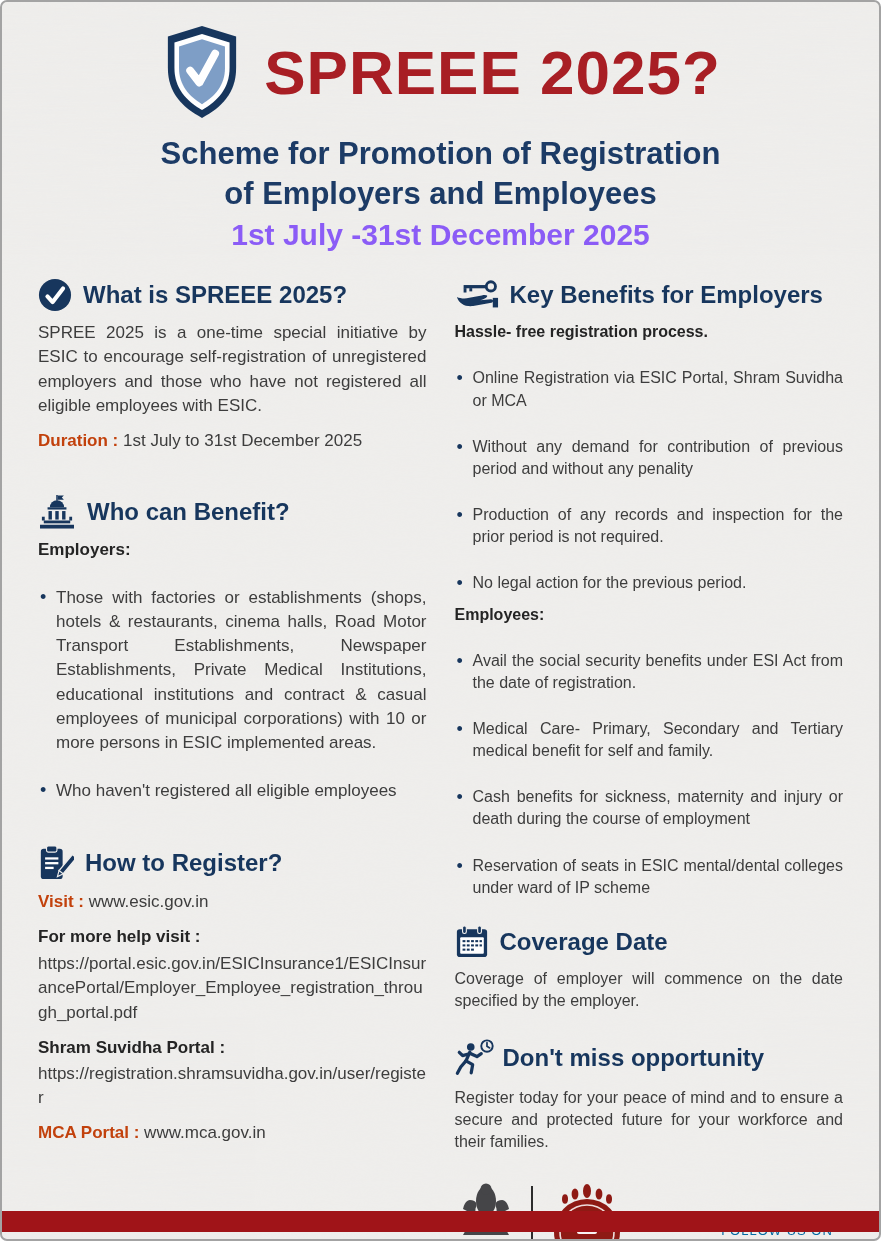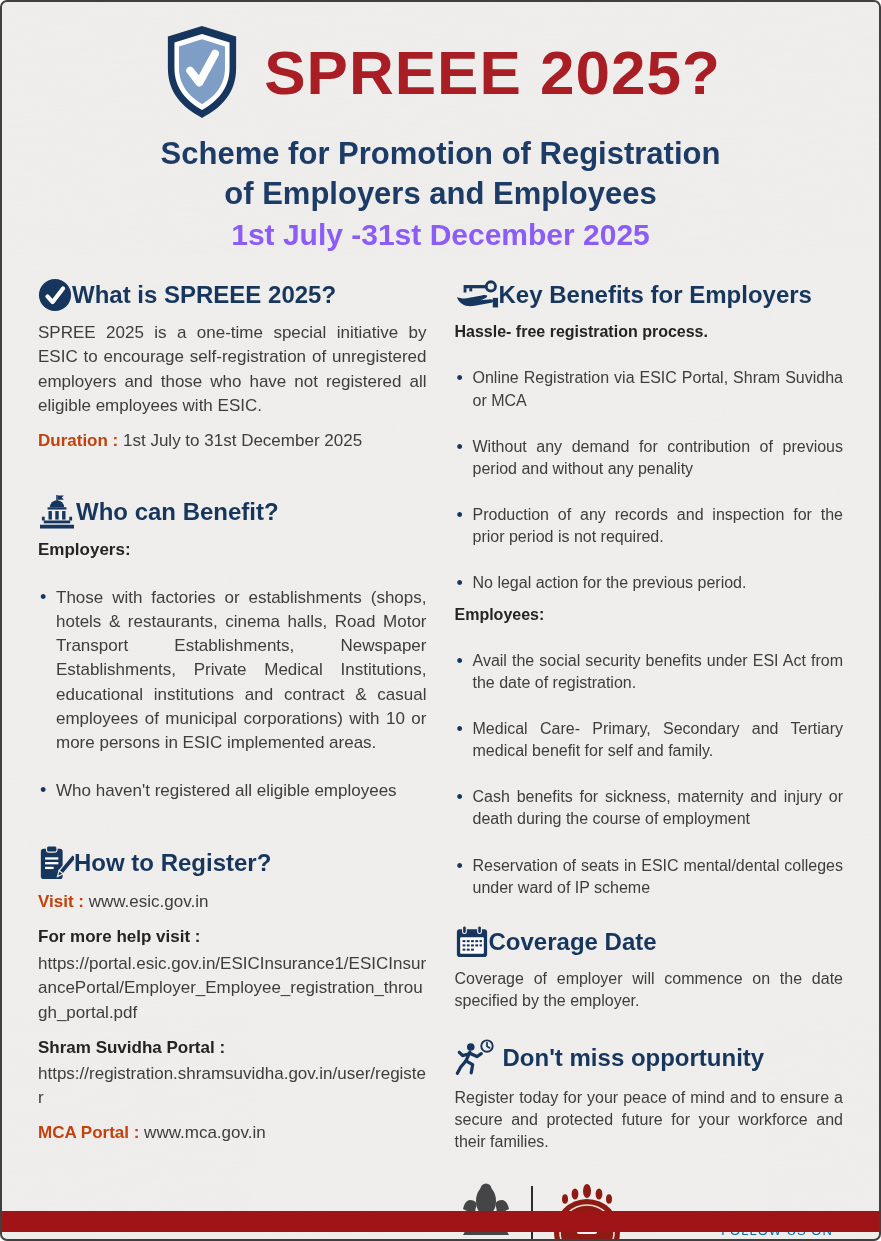--- a/index.html
+++ b/index.html
@@ -1,34 +1,34 @@
 <!DOCTYPE html>
 <html><head>
 <meta charset="utf-8">
 <style>
   html,body{margin:0;padding:0;background:#ffffff;}
   .poster{
     position:relative;width:881px;height:1241px;box-sizing:border-box;
-    background:#efeeec;border:2px solid #404040;border-radius:7px;overflow:hidden;
+    background:#efeeec;border:2px solid #a3a3a3;border-radius:7px;overflow:hidden;
     font-family:"Liberation Sans",sans-serif;color:#3d3d3d;
   }
   .texture{position:absolute;inset:0;width:100%;height:100%;opacity:.5;pointer-events:none;}
   
   .header{position:relative;text-align:center;padding-top:22px;}
   .title-row{display:flex;align-items:center;justify-content:center;gap:20px;}
   .shield-wrap svg{display:block;}
   h1.title{margin:0;font-size:62px;font-weight:bold;color:#a81e24;letter-spacing:1px;}
   .subtitle{margin:14px 0 0;font-size:31px;font-weight:bold;color:#1c3b66;line-height:1.28;}
   .daterange{margin-top:5px;font-size:30px;font-weight:700;color:#8b5cf6;}
   
   .columns{position:relative;display:flex;gap:28px;padding:26px 36px 0;align-items:flex-start;}
   .col{flex:1;min-width:0;}
   .section{margin-bottom:26px;}
   .col-left .section{margin-bottom:42px;}
-  .sec-head{display:flex;align-items:center;margin-bottom:9px;}
+  .sec-head{display:flex;align-items:center;gap:11px;margin-bottom:9px;}
   .sec-head h3{margin:0;font-size:24px;color:#17365d;font-weight:bold;}
   .sec-icon{flex:0 0 auto;}
   .sec-icon svg{display:block;}
   p{margin:0 0 11px;text-align:justify;}
   .col-left p, .col-left li{font-size:17px;line-height:1.42;}
   .col-right p, .col-right li{font-size:16px;line-height:1.38;}
   .lbl{font-weight:bold;color:#c2410c;}
   .sublabel{font-weight:bold;color:#242424;margin-bottom:8px;text-align:left;}
   ul{list-style:none;margin:0 0 6px;padding:0;}
   li{position:relative;padding-left:18px;text-align:justify;margin-bottom:10px;margin-top:24px;}

